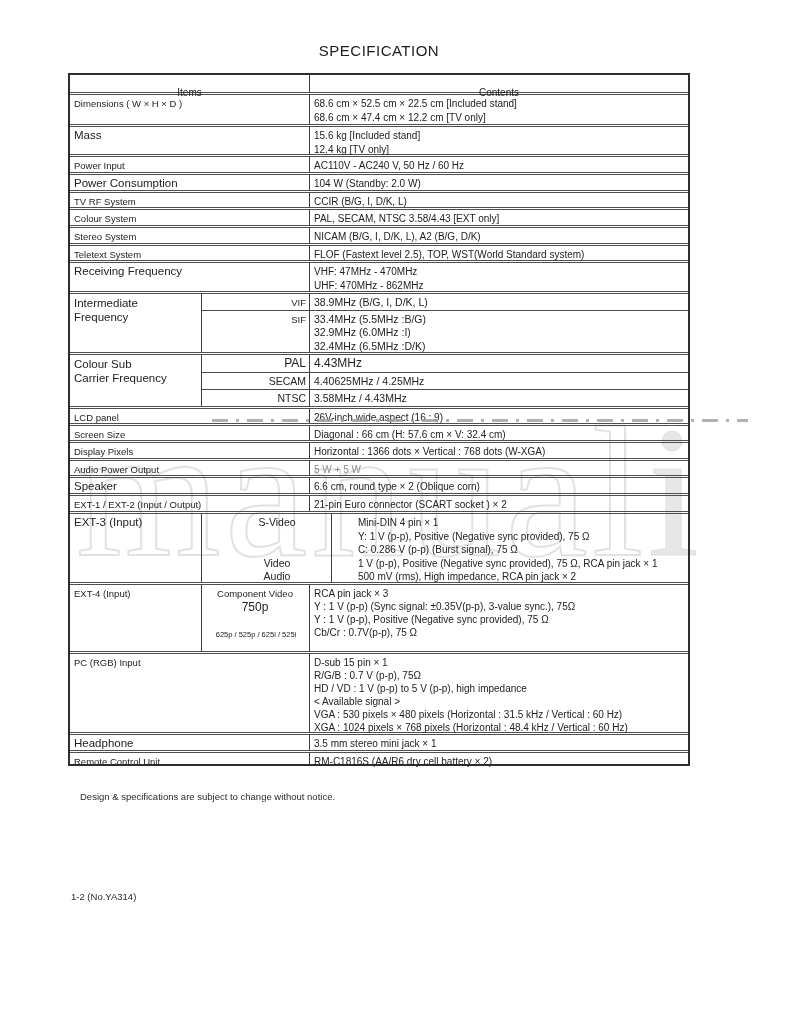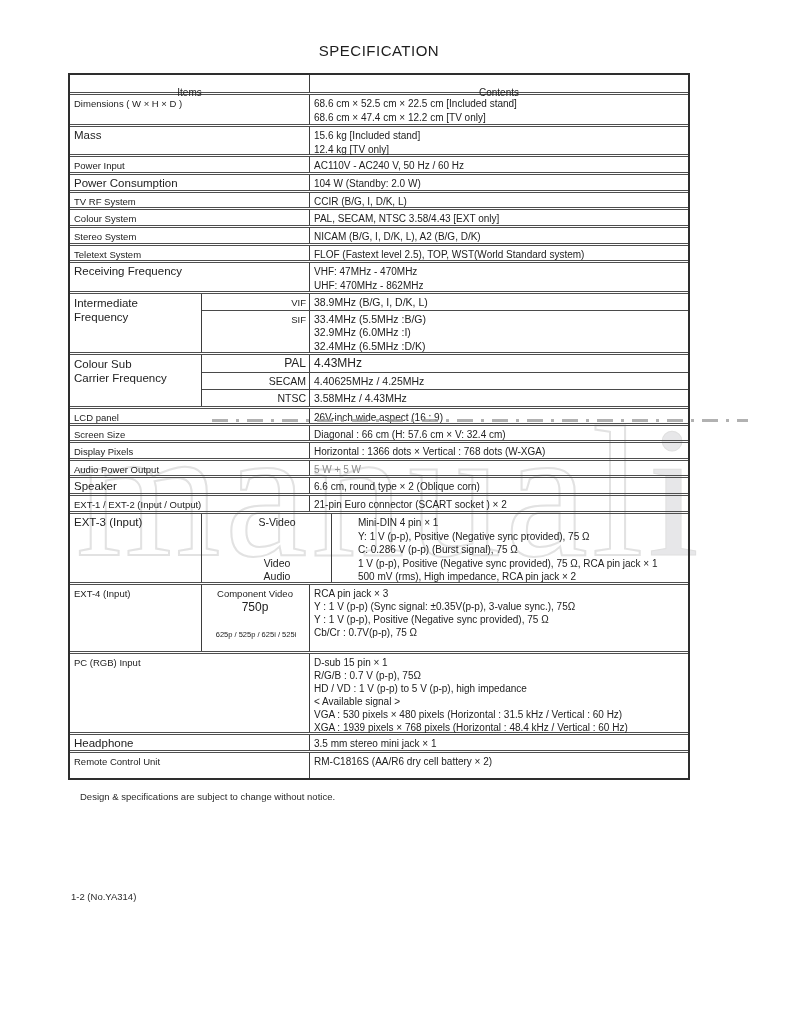--- a/index.html
+++ b/index.html
@@ -381,32 +381,32 @@
         <div class="row" style="height: 81px;">
           <div class="cell-label label-sm">
             <div>PC (RGB) Input</div>
           </div>
           <div class="cell-content lh13">
             <div class="c-line">D-sub 15 pin × 1</div>
             <div class="c-line">R/G/B : 0.7 V (p-p), 75Ω</div>
             <div class="c-line">HD / VD : 1 V (p-p) to 5 V (p-p), high impedance</div>
             <div class="c-line">&lt; Available signal &gt;</div>
             <div class="c-line">VGA : 530 pixels × 480 pixels (Horizontal : 31.5 kHz / Vertical : 60 Hz)</div>
-            <div class="c-line">XGA : 1939 pixels × 768 pixels (Horizontal : 48.4 kHz / Vertical : 60 Hz)</div>
+            <div class="c-line">XGA : 1024 pixels × 768 pixels (Horizontal : 48.4 kHz / Vertical : 60 Hz)</div>
           </div>
         </div>
         <div class="row" style="height: 18px;">
           <div class="cell-label label-lg">
             <div>Headphone</div>
           </div>
           <div class="cell-content ">
             <div class="c-line">3.5 mm stereo mini jack × 1</div>
           </div>
         </div>
-        <div class="row" style="height: 28px;">
+        <div class="row" style="height: 14px;">
           <div class="cell-label label-sm">
             <div>Remote Control Unit</div>
           </div>
           <div class="cell-content ">
             <div class="c-line">RM-C1816S (AA/R6 dry cell battery × 2)</div>
           </div>
         </div>
       </div>
   </div>
 

